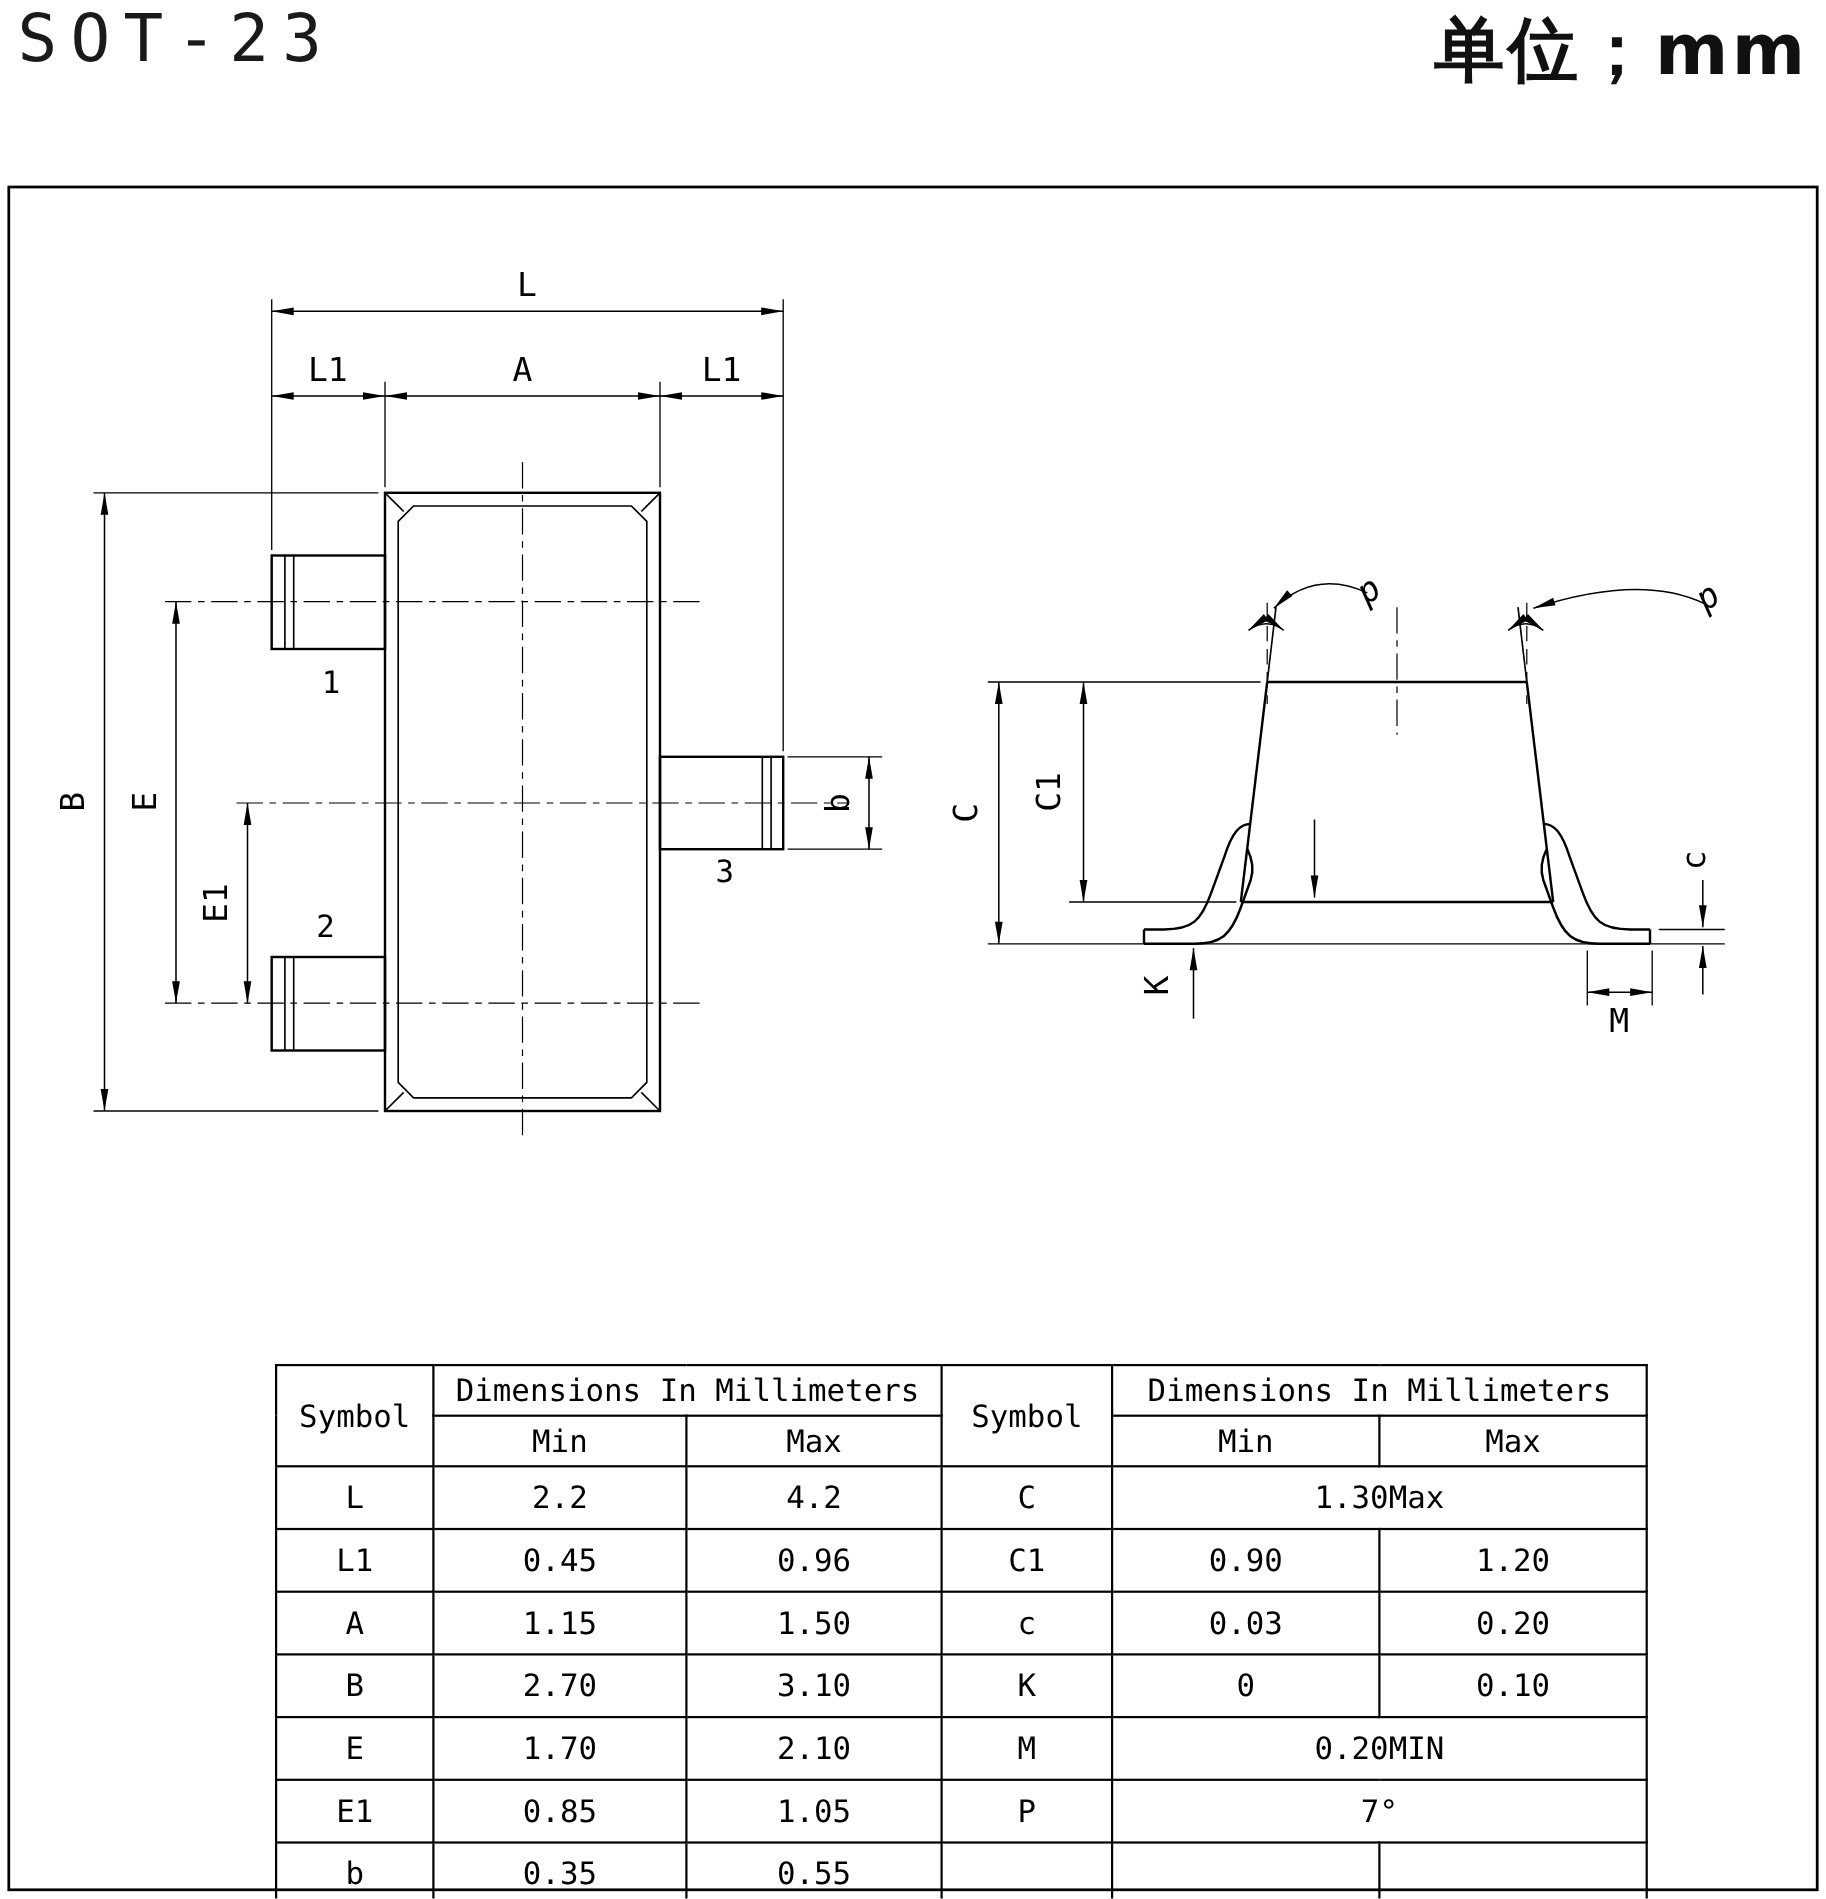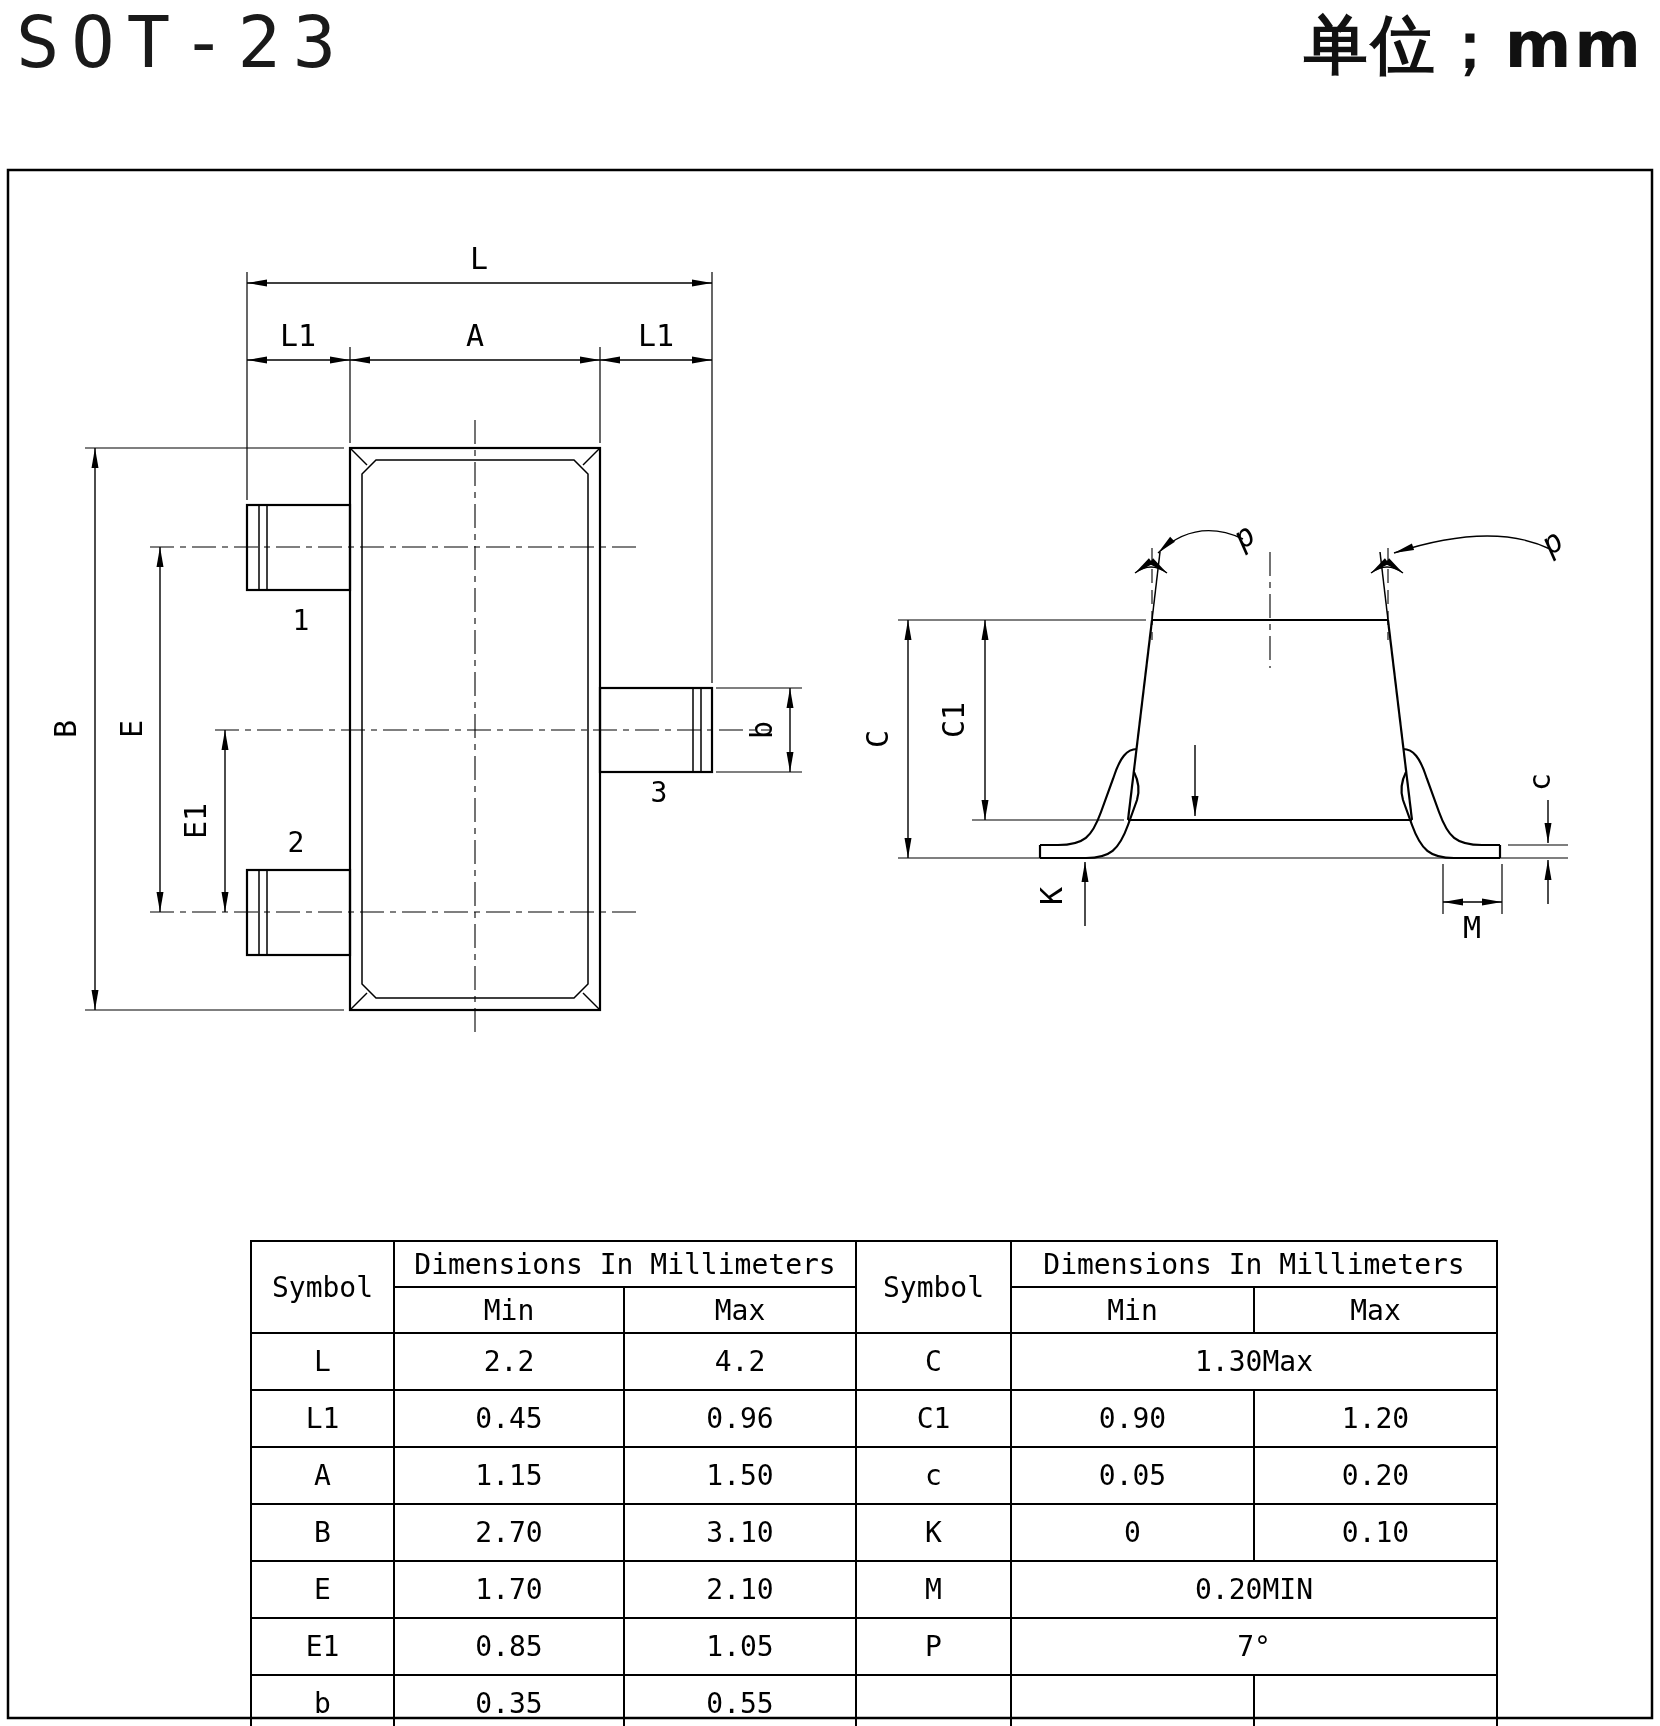--- a/index.html
+++ b/index.html
@@ -1,21 +1,21 @@
 <!DOCTYPE html>
 <html><head>
 <meta charset="utf-8">
 <style>
   html,body{margin:0;padding:0;}
   body{
     width:1660px;height:1726px;position:relative;background:#ffffff;
     font-family:"DejaVu Sans Mono", monospace;color:#000;overflow:hidden;
   }
   .title{
-    position:absolute;left:16px;top:0px;font-size:72px;letter-spacing:12px;
+    position:absolute;left:16px;top:0px;font-size:60px;letter-spacing:12px;
     font-weight:400;color:#1a1a1a;font-family:"DejaVu Sans Mono", monospace;
   }
   .unit{
     position:absolute;right:16px;top:2px;font-size:64px;letter-spacing:3px;
     font-weight:700;color:#111;font-family:"DejaVu Sans", sans-serif;
   }
   svg.canvas{position:absolute;left:0;top:0;}
   
   .v{stroke:#000;fill:none;stroke-width:2.2}
   .t{stroke:#000;fill:none;stroke-width:1.5}
@@ -237,21 +237,21 @@
     <td>0.96</td>
     <td>C1</td>
     <td>0.90</td>
     <td>1.20</td>
   </tr>
   <tr class="drow">
     <td>A</td>
     <td>1.15</td>
     <td>1.50</td>
     <td>c</td>
-    <td>0.05</td>
+    <td>0.03</td>
     <td>0.20</td>
   </tr>
   <tr class="drow">
     <td>B</td>
     <td>2.70</td>
     <td>3.10</td>
     <td>K</td>
     <td>0</td>
     <td>0.10</td>
   </tr>

